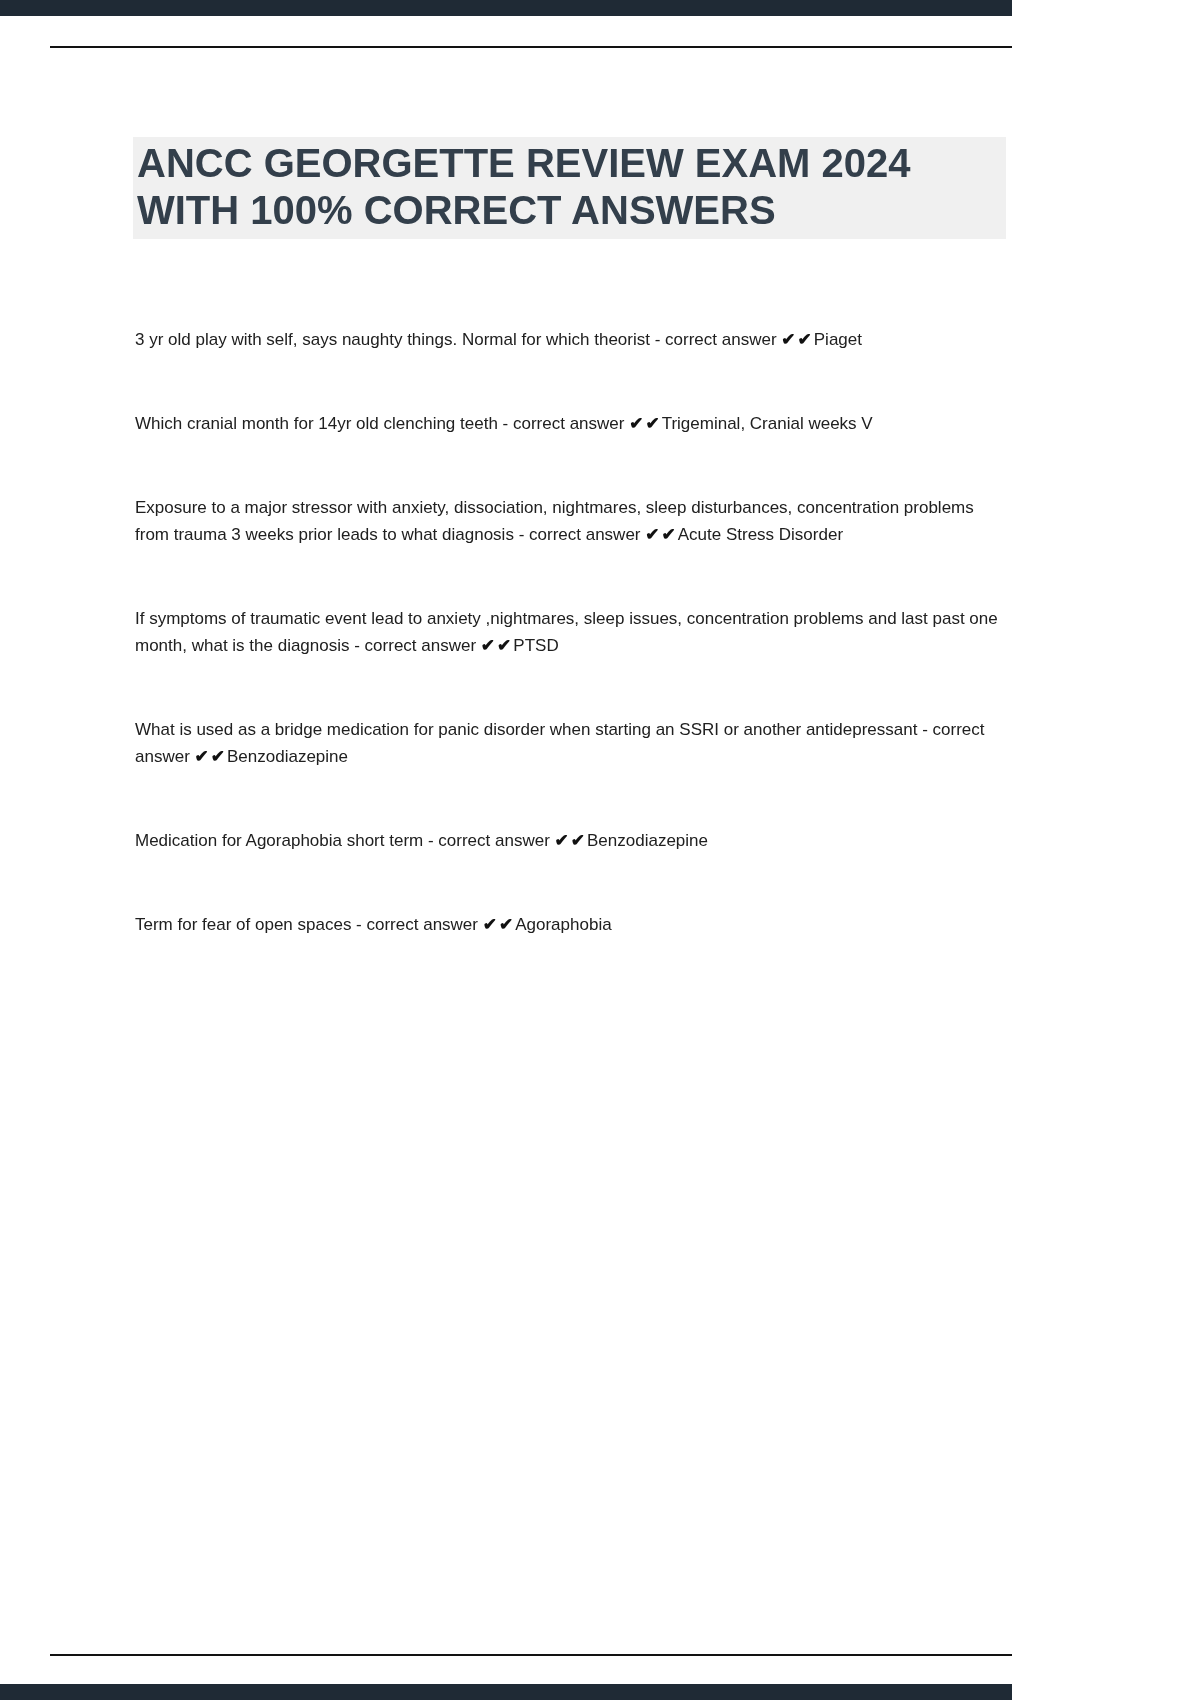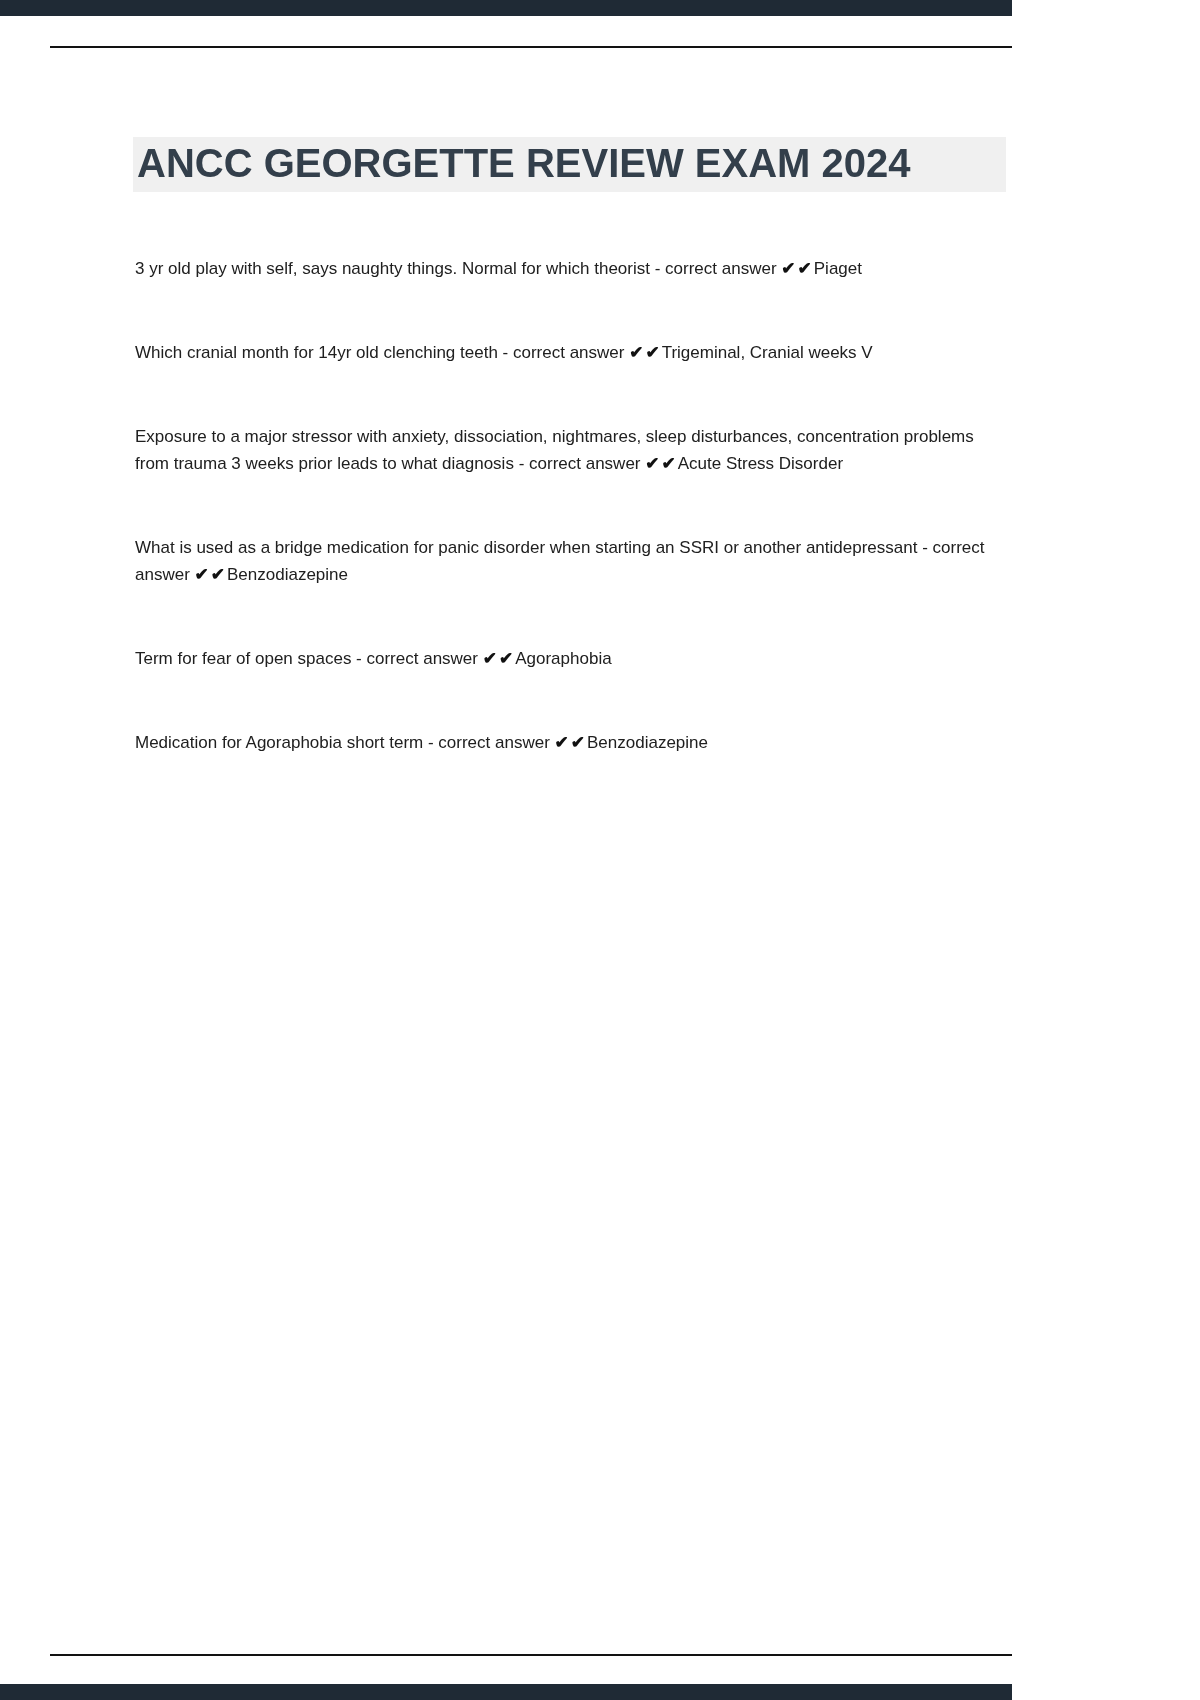--- a/index.html
+++ b/index.html
@@ -52,21 +52,21 @@
   }
   .title-line {
     font-family: "Liberation Sans", sans-serif;
     font-weight: 700;
     font-size: 40px;
     line-height: 47px;
     color: #333f4b;
     white-space: nowrap;
   }
   .qa-list {
-    margin: 63px 0 0 135px;
+    margin: 87px 0 0 135px;
     width: 870px;
   }
   .qa {
     margin: 0 0 57px 0;
     font-size: 17px;
     line-height: 27px;
     color: #202020;
     font-family: "Liberation Sans", sans-serif;
   }
   .qa .checks {
@@ -78,39 +78,41 @@
 </head>
 <body>
 
 <div class="page">
 
   <div class="top-bar"></div>
   <div class="top-rule"></div>
 
   <div class="title-block">
     <div class="title-line">ANCC GEORGETTE REVIEW EXAM 2024</div>
+    <div class="title-line">WITH 100% CORRECT ANSWERS</div>
   </div>
 
   <div class="qa-list">
 
     <p class="qa"><span>3 yr old play with self, says naughty things. Normal for which theorist</span><span> - correct answer </span><span class="checks">✔✔</span><span>Piaget</span></p>
 
     <p class="qa"><span>Which cranial month for 14yr old clenching teeth</span><span> - correct answer </span><span class="checks">✔✔</span><span>Trigeminal, Cranial weeks V</span></p>
 
 
 
 
     <p class="qa"><span>Exposure to a major stressor with anxiety, dissociation, nightmares, sleep disturbances, concentration problems from trauma 3 weeks prior leads to what diagnosis</span><span> - correct answer </span><span class="checks">✔✔</span><span>Acute Stress Disorder</span></p>
 
+    <p class="qa"><span>If symptoms of traumatic event lead to anxiety ,nightmares, sleep issues, concentration problems and last past one month, what is the diagnosis</span><span> - correct answer </span><span class="checks">✔✔</span><span>PTSD</span></p>
 
 
     <p class="qa"><span>What is used as a bridge medication for panic disorder when starting an SSRI or another antidepressant</span><span> - correct answer </span><span class="checks">✔✔</span><span>Benzodiazepine</span></p>
 
+    <p class="qa"><span>Medication for Agoraphobia short term</span><span> - correct answer </span><span class="checks">✔✔</span><span>Benzodiazepine</span></p>
+
     <p class="qa"><span>Term for fear of open spaces</span><span> - correct answer </span><span class="checks">✔✔</span><span>Agoraphobia</span></p>
-
-    <p class="qa"><span>Medication for Agoraphobia short term</span><span> - correct answer </span><span class="checks">✔✔</span><span>Benzodiazepine</span></p>
 
   </div>
 
   <div class="bottom-rule"></div>
   <div class="bottom-bar"></div>
 
 </div>
 
 </body></html>

